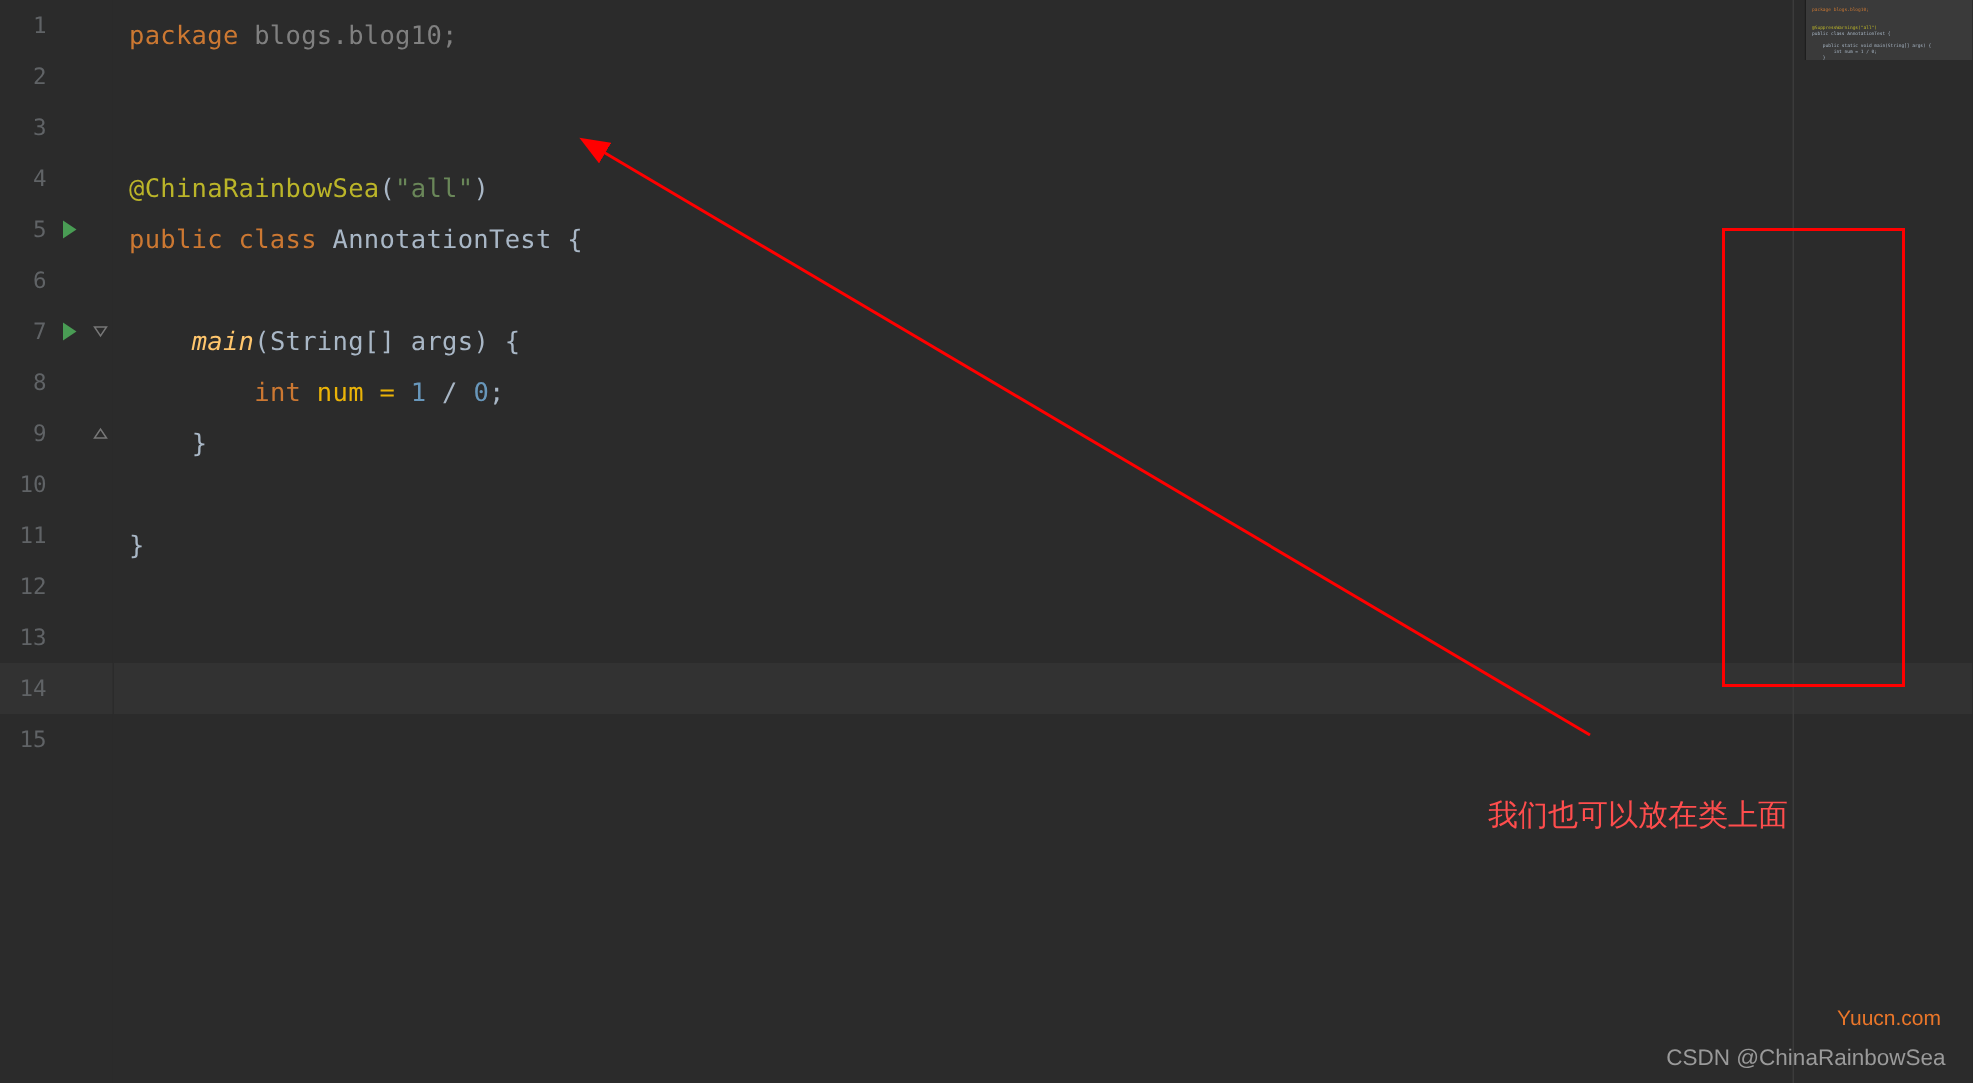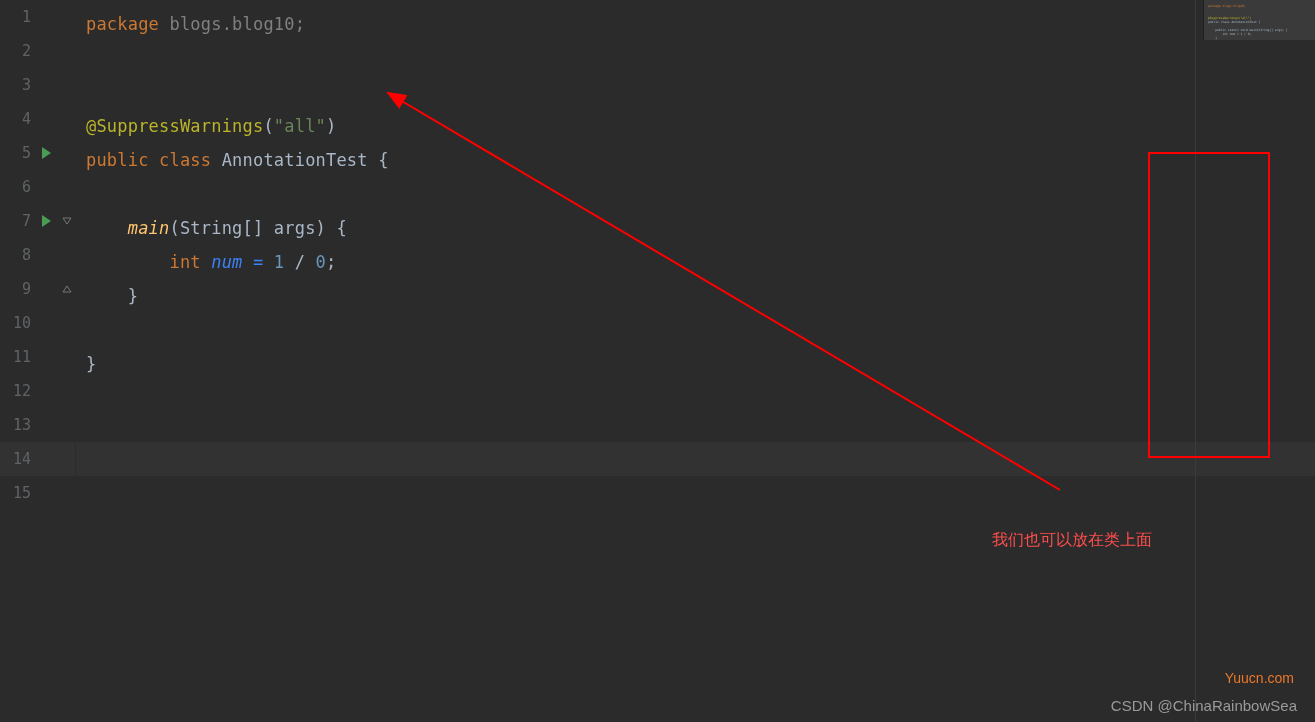--- a/index.html
+++ b/index.html
@@ -69,21 +69,21 @@
     letter-spacing: 0.2px;
   }
   .code-line.current { background: #323232; }
   .kw   { color: #cc7832; }
   .ann  { color: #bbb529; }
   .str  { color: #6a8759; }
   .fn   { color: #ffc66d; font-style: italic; }
   .num  { color: #6897bb; }
   .cls  { color: #a9b7c6; }
   .pun  { color: #a9b7c6; }
-  .var  { color: #3b82f6; font-style: italic; }
+  .var  { color: #eab308; }
   .dim  { color: #808080; }
 
   .minimap {
     position: absolute;
     top: 0; right: 0;
     width: 112px; height: 40px;
     background: #3a3a3a;
     border-left: 1px solid #1e1e1e;
     font-size: 3px;
     color: #888;
@@ -113,21 +113,21 @@
     border: 2px solid #ff0000;
     pointer-events: none;
   }
 
   .annotation-text {
     position: absolute;
     top: 530px;
     left: 992px;
     color: #ff4d4d;
     font-family: "Microsoft YaHei", sans-serif;
-    font-size: 16px;
+    font-size: 20px;
   }
 
   .arrow-svg {
     position: absolute;
     top: 0; left: 0;
     width: 1315px; height: 722px;
     pointer-events: none;
   }
 
   .watermark-csdn {
@@ -172,21 +172,21 @@
       <div class="gutter-line">11</div>
       <div class="gutter-line">12</div>
       <div class="gutter-line">13</div>
       <div class="gutter-line" data-active="true">14</div>
       <div class="gutter-line">15</div>
     </div>
   <div class="code-area">
     <div class="code-line"><span class="kw">package</span><span class="dim"> blogs.blog10;</span></div>
     <div class="code-line"></div>
     <div class="code-line"></div>
-    <div class="code-line"><span class="ann">@SuppressWarnings</span><span class="pun">(</span><span class="str">"all"</span><span class="pun">)</span></div>
+    <div class="code-line"><span class="ann">@ChinaRainbowSea</span><span class="pun">(</span><span class="str">"all"</span><span class="pun">)</span></div>
     <div class="code-line"><span class="kw">public class </span><span class="cls">AnnotationTest </span><span class="pun">{</span></div>
     <div class="code-line"></div>
     <div class="code-line"><span>    </span><span class="fn">main</span><span class="pun">(String[] args) </span><span class="pun">{</span></div>
     <div class="code-line"><span>        </span><span class="kw">int </span><span class="var">num = </span><span class="num">1</span><span class="pun"> / </span><span class="num">0</span><span class="pun">;</span></div>
     <div class="code-line"><span>    </span><span class="pun">}</span></div>
     <div class="code-line"></div>
     <div class="code-line"><span class="pun">}</span></div>
     <div class="code-line"></div>
     <div class="code-line"></div>
     <div class="code-line current"></div>

